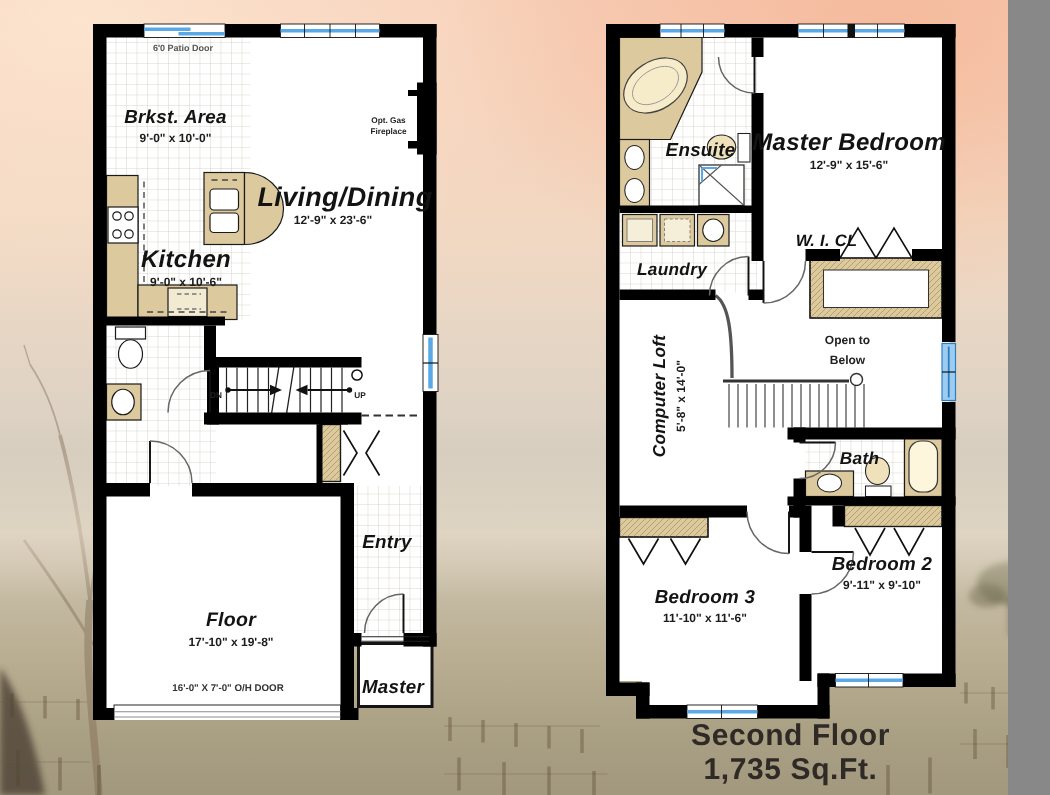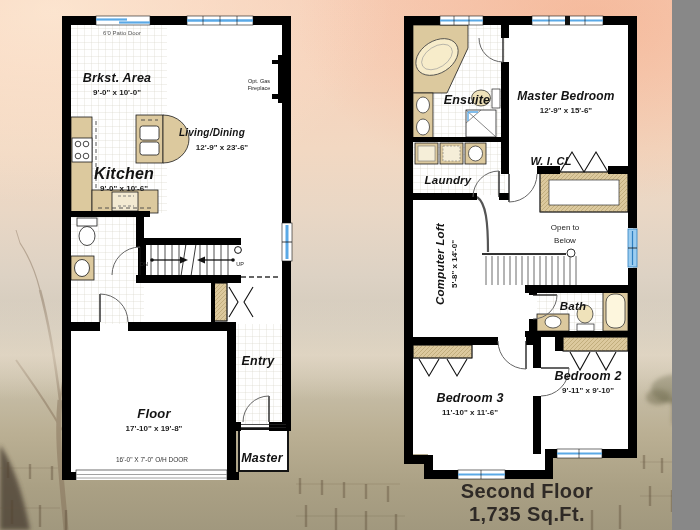--- a/index.html
+++ b/index.html
@@ -12,21 +12,21 @@
       linear-gradient(180deg,
         #f7cfb8 0%, #f6d3bc 14%, #f2d8c2 28%, #e9d7c5 40%,
         #ddd2c4 52%, #d2cabb 62%, #c8bfa9 72%, #baaf93 82%,
         #aaa084 92%, #a1987e 100%);
   }
   svg{position:absolute;}
   .lbl{position:absolute;transform:translate(-50%,-50%);font-weight:bold;font-style:italic;
        color:#131313;white-space:nowrap;letter-spacing:.2px;}
   .dim{position:absolute;transform:translate(-50%,-50%);font-weight:bold;font-size:8px;
        color:#1c1c1c;white-space:nowrap;letter-spacing:0;}
-  .note{position:absolute;transform:translate(-50%,-50%);font-weight:normal;color:#222;white-space:nowrap;}
+  .note{position:absolute;transform:translate(-50%,-50%);font-weight:bold;color:#222;white-space:nowrap;}
   .cap{position:absolute;transform:translate(-50%,-50%);font-size:20px;font-weight:bold;
        color:#2f2a26;white-space:nowrap;letter-spacing:.4px;}
   .rot{transform:translate(-50%,-50%) rotate(-90deg);}
 </style>
 </head>
 <body>
 
 <div class="stage">
 
   <svg style="left:0;top:0" width="700" height="530" viewBox="0 0 700 530">
@@ -297,36 +297,36 @@
       <path d="M541,368 H569" stroke="#111" stroke-width="1.3"></path>
       <path d="M569,368 A28,28 0 0 1 541,396" stroke="#666" stroke-width="1"></path>
       <path d="M419,359 L429,376 439,359 M447,359 L457,376 467,359" stroke="#111" stroke-width="1.1"></path>
       <path d="M570,352 L580,370 590,352 M596,352 L606,370 616,352" stroke="#111" stroke-width="1.1"></path>
     </g>
   </svg>
 
   <div class="note" style="left:122px;top:33px;font-size:6px;color:#555">6'0 Patio Door</div>
   <div class="lbl" style="left:117px;top:78px;font-size:12.5px">Brkst. Area</div>
   <div class="dim" style="left:117px;top:92px">9'-0" x 10'-0"</div>
-  <div class="lbl" style="left:212px;top:132px;font-size:10px">Living/Dining</div>
+  <div class="lbl" style="left:230px;top:132px;font-size:18px">Living/Dining</div>
   <div class="dim" style="left:222px;top:147px">12'-9" x 23'-6"</div>
   <div class="note" style="left:259px;top:81px;font-size:5.5px">Opt. Gas</div>
   <div class="note" style="left:259px;top:88px;font-size:5.5px">Fireplace</div>
   <div class="lbl" style="left:124px;top:174px;font-size:16px">Kitchen</div>
   <div class="dim" style="left:124px;top:188px">9'-0" x 10'-6"</div>
   <div class="note" style="left:144px;top:264px;font-size:5.5px">DN</div>
   <div class="note" style="left:240px;top:264px;font-size:5.5px">UP</div>
   <div class="lbl" style="left:154px;top:413px;font-size:13px">Floor</div>
   <div class="dim" style="left:154px;top:428px">17'-10" x 19'-8"</div>
   <div class="lbl" style="left:258px;top:361px;font-size:12.5px">Entry</div>
   <div class="note" style="left:152px;top:459px;font-size:6.5px;color:#333">16'-0" X 7'-0" O/H DOOR</div>
   <div class="lbl" style="left:262px;top:458px;font-size:12.5px">Master</div>
 
   <div class="lbl" style="left:467px;top:100px;font-size:12.5px">Ensuite</div>
-  <div class="lbl" style="left:566px;top:96px;font-size:12px">Master Bedroom</div>
+  <div class="lbl" style="left:566px;top:96px;font-size:16px">Master Bedroom</div>
   <div class="dim" style="left:566px;top:110px">12'-9" x 15'-6"</div>
   <div class="lbl" style="left:551px;top:161px;font-size:11px">W. I. CL</div>
   <div class="lbl" style="left:448px;top:180px;font-size:11.5px">Laundry</div>
   <div class="lbl rot" style="left:440px;top:264px;font-size:11.5px">Computer Loft</div>
   <div class="dim rot" style="left:454px;top:264px">5'-8" x 14'-0"</div>
   <div class="note" style="left:565px;top:227px;font-size:8px">Open to</div>
   <div class="note" style="left:565px;top:240px;font-size:8px">Below</div>
   <div class="lbl" style="left:573px;top:306px;font-size:11.5px">Bath</div>
   <div class="lbl" style="left:470px;top:398px;font-size:12.5px">Bedroom 3</div>
   <div class="dim" style="left:470px;top:412px">11'-10" x 11'-6"</div>

